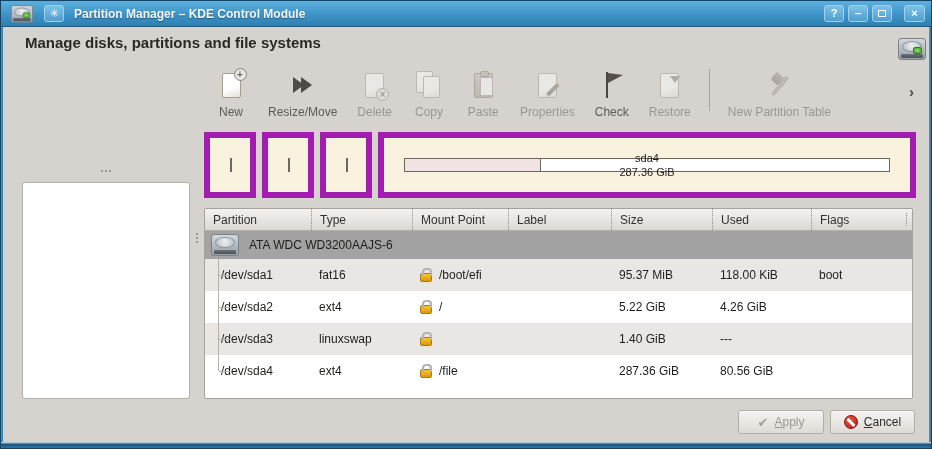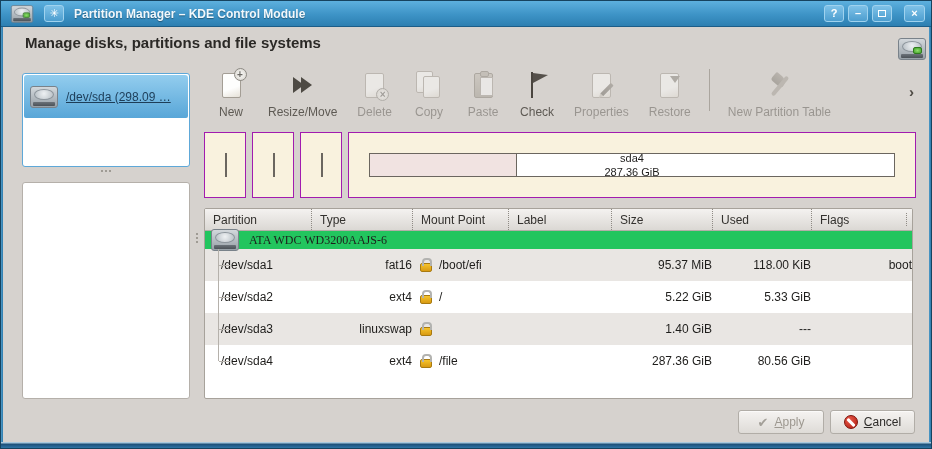--- a/index.html
+++ b/index.html
@@ -118,42 +118,42 @@
   .axe { position:relative; width:26px; height:26px; }
   .axe-handle { position:absolute; left:12px; top:2px; width:4px; height:24px; background:#a39e95; transform:rotate(40deg); border-radius:2px; }
   .axe-head { position:absolute; left:6px; top:3px; width:14px; height:10px; background:linear-gradient(#9d978e,#7e7970);
     border-radius:2px 7px 3px 3px; transform:rotate(40deg); }
 
   .tb-sep { width:1px; height:42px; background:#aaa59e; margin:2px 8px 0 8px; }
   .tb-overflow { position:absolute; right:2px; top:16px; color:#4e4a44; font-size:15px; font-weight:bold; }
 
   
   .part-bar { position:absolute; left:203px; top:131px; width:712px; height:66px; display:flex; gap:6px; }
-  .pw { height:66px; background:#f9f2de; border:1px solid #a21caf; padding:20px; }
+  .pw { height:66px; background:#f9f2de; border:6px solid #a21caf; padding:20px; }
   .pw-inner { position:relative; width:100%; height:100%; background:#fff; border:1px solid #6b665f; overflow:hidden; }
   .pw-s1 { width:24px; } .pw-s2 { width:21px; } .pw-s3 { width:21px; }
   .pw-large { flex:1; position:relative; }
   .pw-used { position:absolute; left:0; top:0; bottom:0; background:#f1e3e1; border-right:1px solid #6b665f; }
   .pw-split { position:absolute; left:25%; top:0; bottom:0; width:55%; border-left:1px solid #6b665f; border-right:1px solid #6b665f; }
   .pw-text { position:absolute; inset:0; display:flex; flex-direction:column; align-items:center; justify-content:center;
     font-size:11px; color:#1e1d1b; line-height:14px; z-index:2; }
 
   
   .ptable { position:absolute; left:203px; top:207px; width:709px; height:191px;
-    background:#fff; border:1px solid #a7a29b; border-radius:2px; overflow:hidden;text-align:right; }
+    background:#fff; border:1px solid #a7a29b; border-radius:2px; overflow:hidden; }
   .thead { display:grid; grid-template-columns:106px 101px 96px 103px 101px 99px 1fr; height:22px;
     background:linear-gradient(#f4f2f0,#dbd8d4); border-bottom:1px solid #b3aea8; }
   .th { display:flex; align-items:center; padding-left:8px; color:#33312e; font-size:12px;
     border-left:1px dotted #8f8b85; position:relative; }
   .th:first-child { border-left:none; }
   .thead { position:relative; }
   .thead::after { content:''; position:absolute; right:5px; top:4px; bottom:4px; border-left:1px dotted #8f8b85; }
   .trow { display:grid; grid-template-columns:106px 101px 96px 103px 101px 99px 1fr; height:32px; align-items:center; }
   .trow.alt { background:#e9e6e3; }
-  .trow-disk { display:flex; align-items:center; height:18px; background:#22c55e;font-family:Liberation Serif, serif; }
+  .trow-disk { display:flex; align-items:center; height:28px; background:#a3a3a3; }
   .trow-disk .hdd { margin-left:6px; }
   .disk-label { margin-left:10px; color:#1e1d1b; font-size:12px; }
   .td { padding-left:8px; color:#1e1d1b; font-size:12px; overflow:hidden; white-space:nowrap; }
   .td-part { position:relative; padding-left:16px; height:32px; display:flex; align-items:center; }
   .gutter { position:absolute; left:13px; top:0; bottom:0; width:14px; }
   .gutter::before { content:''; position:absolute; left:0; top:0; bottom:0; border-left:1px solid #b5b1ab; }
   .gutter::after  { content:''; position:absolute; left:1px; top:50%; width:11px; border-top:1px solid #b5b1ab; }
   .gutter.last::before { bottom:50%; }
   .td-mount { display:flex; align-items:center; gap:7px; }
   .lock { position:relative; width:12px; height:9px; margin-top:5px;
@@ -197,26 +197,20 @@
   </div>
   <div class="frame-side frame-left"></div>
   <div class="frame-side frame-right"></div>
   <div class="bottom-strip"></div>
 
   <div class="page-title">Manage disks, partitions and file systems</div>
   <div class="module-icon hdd">
       <span class="green-dot"></span>
     </div>
 
-  <div class="device-list">
-    <div class="device-item">
-      <div class="hdd"></div>
-      <span class="device-label">/dev/sda (298.09 …</span>
-    </div>
-  </div>
   <div class="splitter-h">
       <i></i>
       <i></i>
       <i></i>
     </div>
   <div class="operations-list"></div>
   <div class="splitter-v">
       <i></i>
       <i></i>
       <i></i>
@@ -256,36 +250,36 @@
       <span class="tb-label">Copy</span>
     </div>
     <div class="tb-item disabled">
       <div class="tb-icon">
           <div class="clip">
             <div class="paper"></div>
           </div>
         </div>
       <span class="tb-label">Paste</span>
     </div>
+    <div class="tb-item disabled">
+      <div class="tb-icon">
+          <div class="doc">
+            <span class="pencil"></span>
+          </div>
+        </div>
+      <span class="tb-label">Properties</span>
+    </div>
     <div class="tb-item">
       <div class="tb-icon">
           <div class="flag-wrap">
             <div class="flag-pole"></div>
             <div class="flag-cloth"></div>
           </div>
         </div>
       <span class="tb-label">Check</span>
-    </div>
-    <div class="tb-item disabled">
-      <div class="tb-icon">
-          <div class="doc">
-            <span class="pencil"></span>
-          </div>
-        </div>
-      <span class="tb-label">Properties</span>
     </div>
     <div class="tb-item disabled">
       <div class="tb-icon">
           <div class="doc">
             <span class="mini-arrow-d"></span>
           </div>
         </div>
       <span class="tb-label">Restore</span>
     </div>
     <div class="tb-sep"></div>
@@ -361,21 +355,21 @@
           <span class="gutter"></span>
           <span>/dev/sda2</span>
         </div>
       <div class="td">ext4</div>
       <div class="td td-mount">
           <span class="lock"></span>
           <span>/</span>
         </div>
       <div class="td"></div>
       <div class="td">5.22 GiB</div>
-      <div class="td">5.33 GiB</div>
+      <div class="td">4.26 GiB</div>
       <div class="td"></div>
     </div>
 
     <div class="trow alt">
       <div class="td td-part">
           <span class="gutter"></span>
           <span>/dev/sda3</span>
         </div>
       <div class="td">linuxswap</div>
       <div class="td td-mount">

